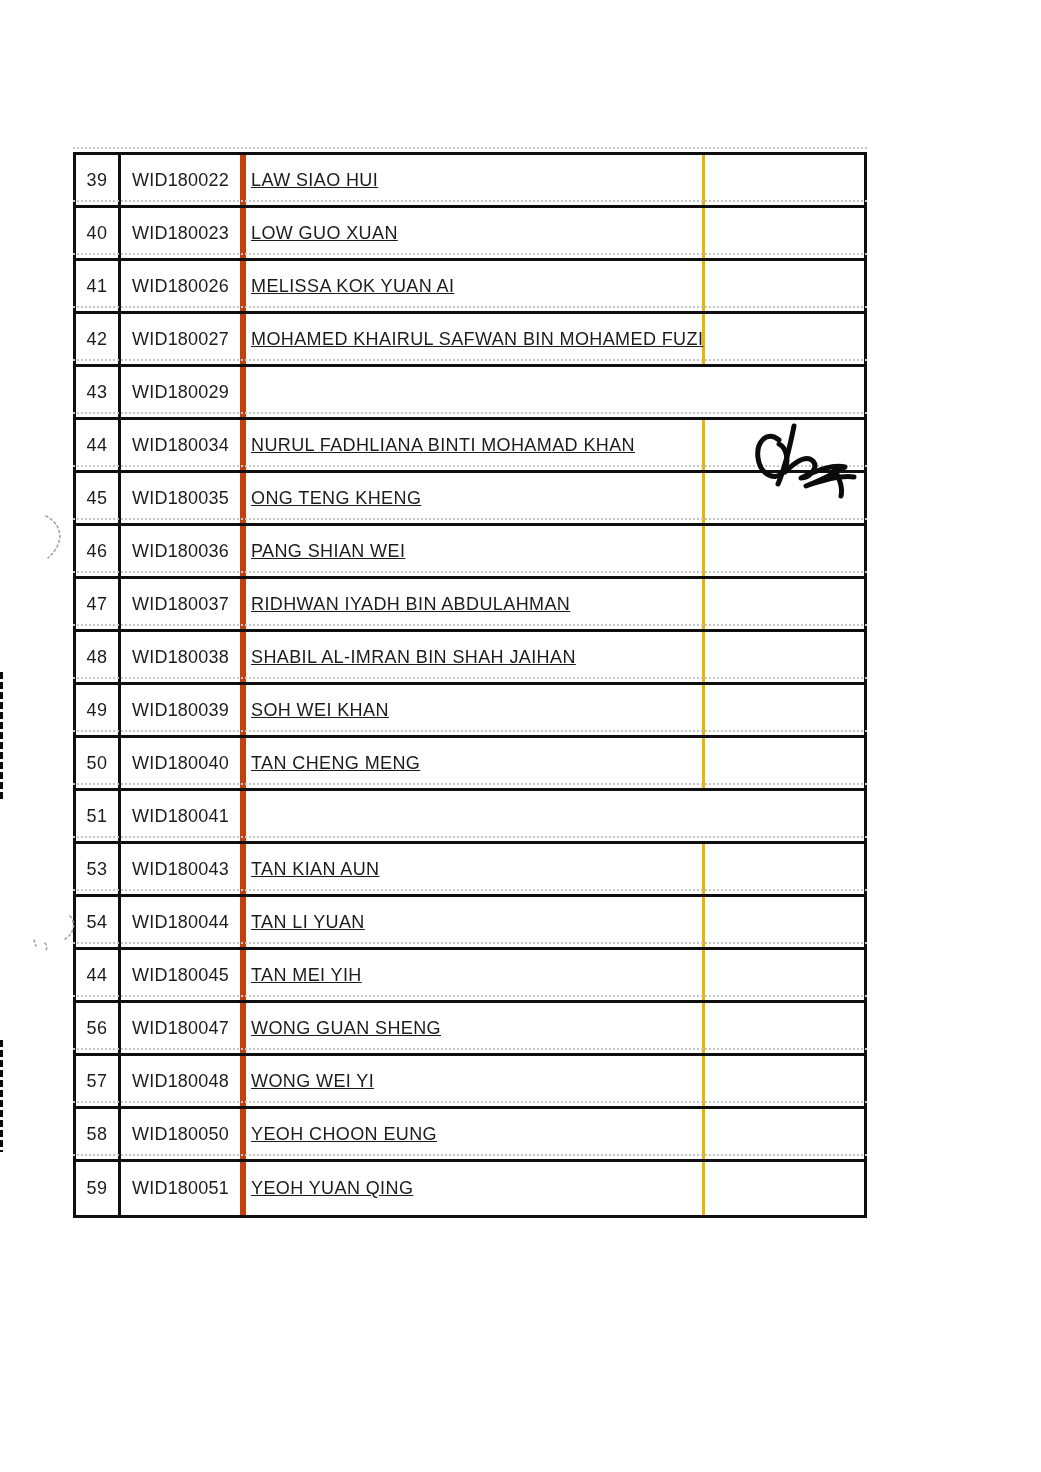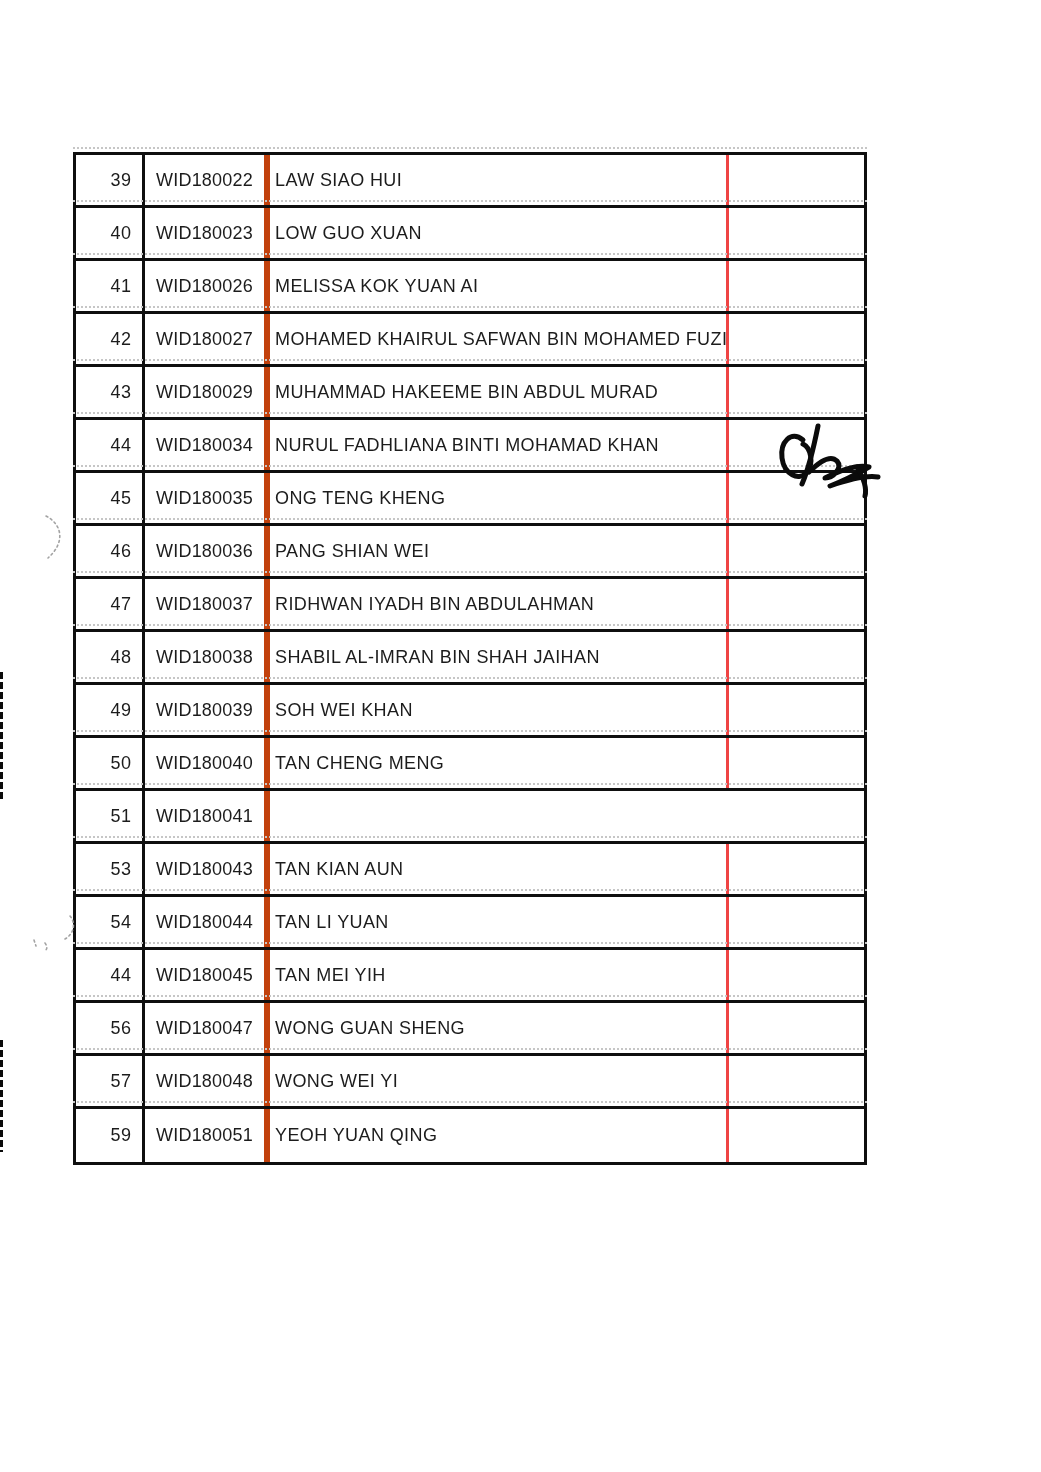--- a/index.html
+++ b/index.html
@@ -19,42 +19,41 @@
     width: 794px;
     border: 3px solid #0f0f0f;
     background: #ffffff;
   }
   .row {
     display: grid;
     grid-template-columns: 45px 125px 459px 165px;
     height: 53px;
     position: relative;
     border-bottom: 3px solid #0f0f0f;
-    padding-left: 24px;
   }
   .row:last-child { border-bottom: none; border-radius: 23px; }
   
   .row::after {
     content: "";
     position: absolute;
     left: -3px; right: -3px; top: -8px;
     border-top: 2px dotted #c6c6c6;
     pointer-events: none;
   }
   .cell {
     display: flex; align-items: center;
     font-size: 18px;
     color: #1c1c1c;
     letter-spacing: 0.4px;
     white-space: nowrap;
     overflow: visible;
   }
   .c-no   { justify-content: center; border-right: 3px solid #0f0f0f; }
   .c-id   { justify-content: center; border-right: 6px solid #c2410c; letter-spacing: 0.2px; }
-  .c-name { padding-left: 5px; border-right: 3px solid #ef4444; }
+  .c-name { padding-left: 5px; border-right: 3px solid #eab308; text-decoration: underline; }
   .c-sig  { position: relative; }
 
   .signature-svg {
     position: absolute;
     left: 44px; top: 0px;
     width: 120px; height: 80px;
     overflow: visible;
     z-index: 3;
   }
   .sig-stroke { fill: none; stroke: #0b0b0b; stroke-width: 5; stroke-linecap: round; stroke-linejoin: round; }
@@ -102,21 +101,20 @@
     <div class="row">
       <div class="cell c-no">42</div>
       <div class="cell c-id">WID180027</div>
       <div class="cell c-name">MOHAMED KHAIRUL SAFWAN BIN MOHAMED FUZI</div>
       <div class="cell c-sig"></div>
     </div>
 
     <div class="row">
       <div class="cell c-no">43</div>
       <div class="cell c-id">WID180029</div>
-      <div class="cell c-name">MUHAMMAD HAKEEME BIN ABDUL MURAD</div>
       <div class="cell c-sig"></div>
     </div>
 
     <div class="row">
       <div class="cell c-no">44</div>
       <div class="cell c-id">WID180034</div>
       <div class="cell c-name">NURUL FADHLIANA BINTI MOHAMAD KHAN</div>
       <div class="cell c-sig">
         <svg class="signature-svg" viewBox="0 0 120 80">
           <path class="sig-stroke" d="M 30 20 C 18 10, 7 22, 9 38 C 11 54, 26 62, 34 52 C 41 43, 38 28, 30 24"></path>
@@ -204,20 +202,26 @@
       <div class="cell c-sig"></div>
     </div>
 
     <div class="row">
       <div class="cell c-no">57</div>
       <div class="cell c-id">WID180048</div>
       <div class="cell c-name">WONG WEI YI</div>
       <div class="cell c-sig"></div>
     </div>
 
+    <div class="row">
+      <div class="cell c-no">58</div>
+      <div class="cell c-id">WID180050</div>
+      <div class="cell c-name">YEOH CHOON EUNG</div>
+      <div class="cell c-sig"></div>
+    </div>
 
     <div class="row">
       <div class="cell c-no">59</div>
       <div class="cell c-id">WID180051</div>
       <div class="cell c-name">YEOH YUAN QING</div>
       <div class="cell c-sig"></div>
     </div>
 
   </div>
 

